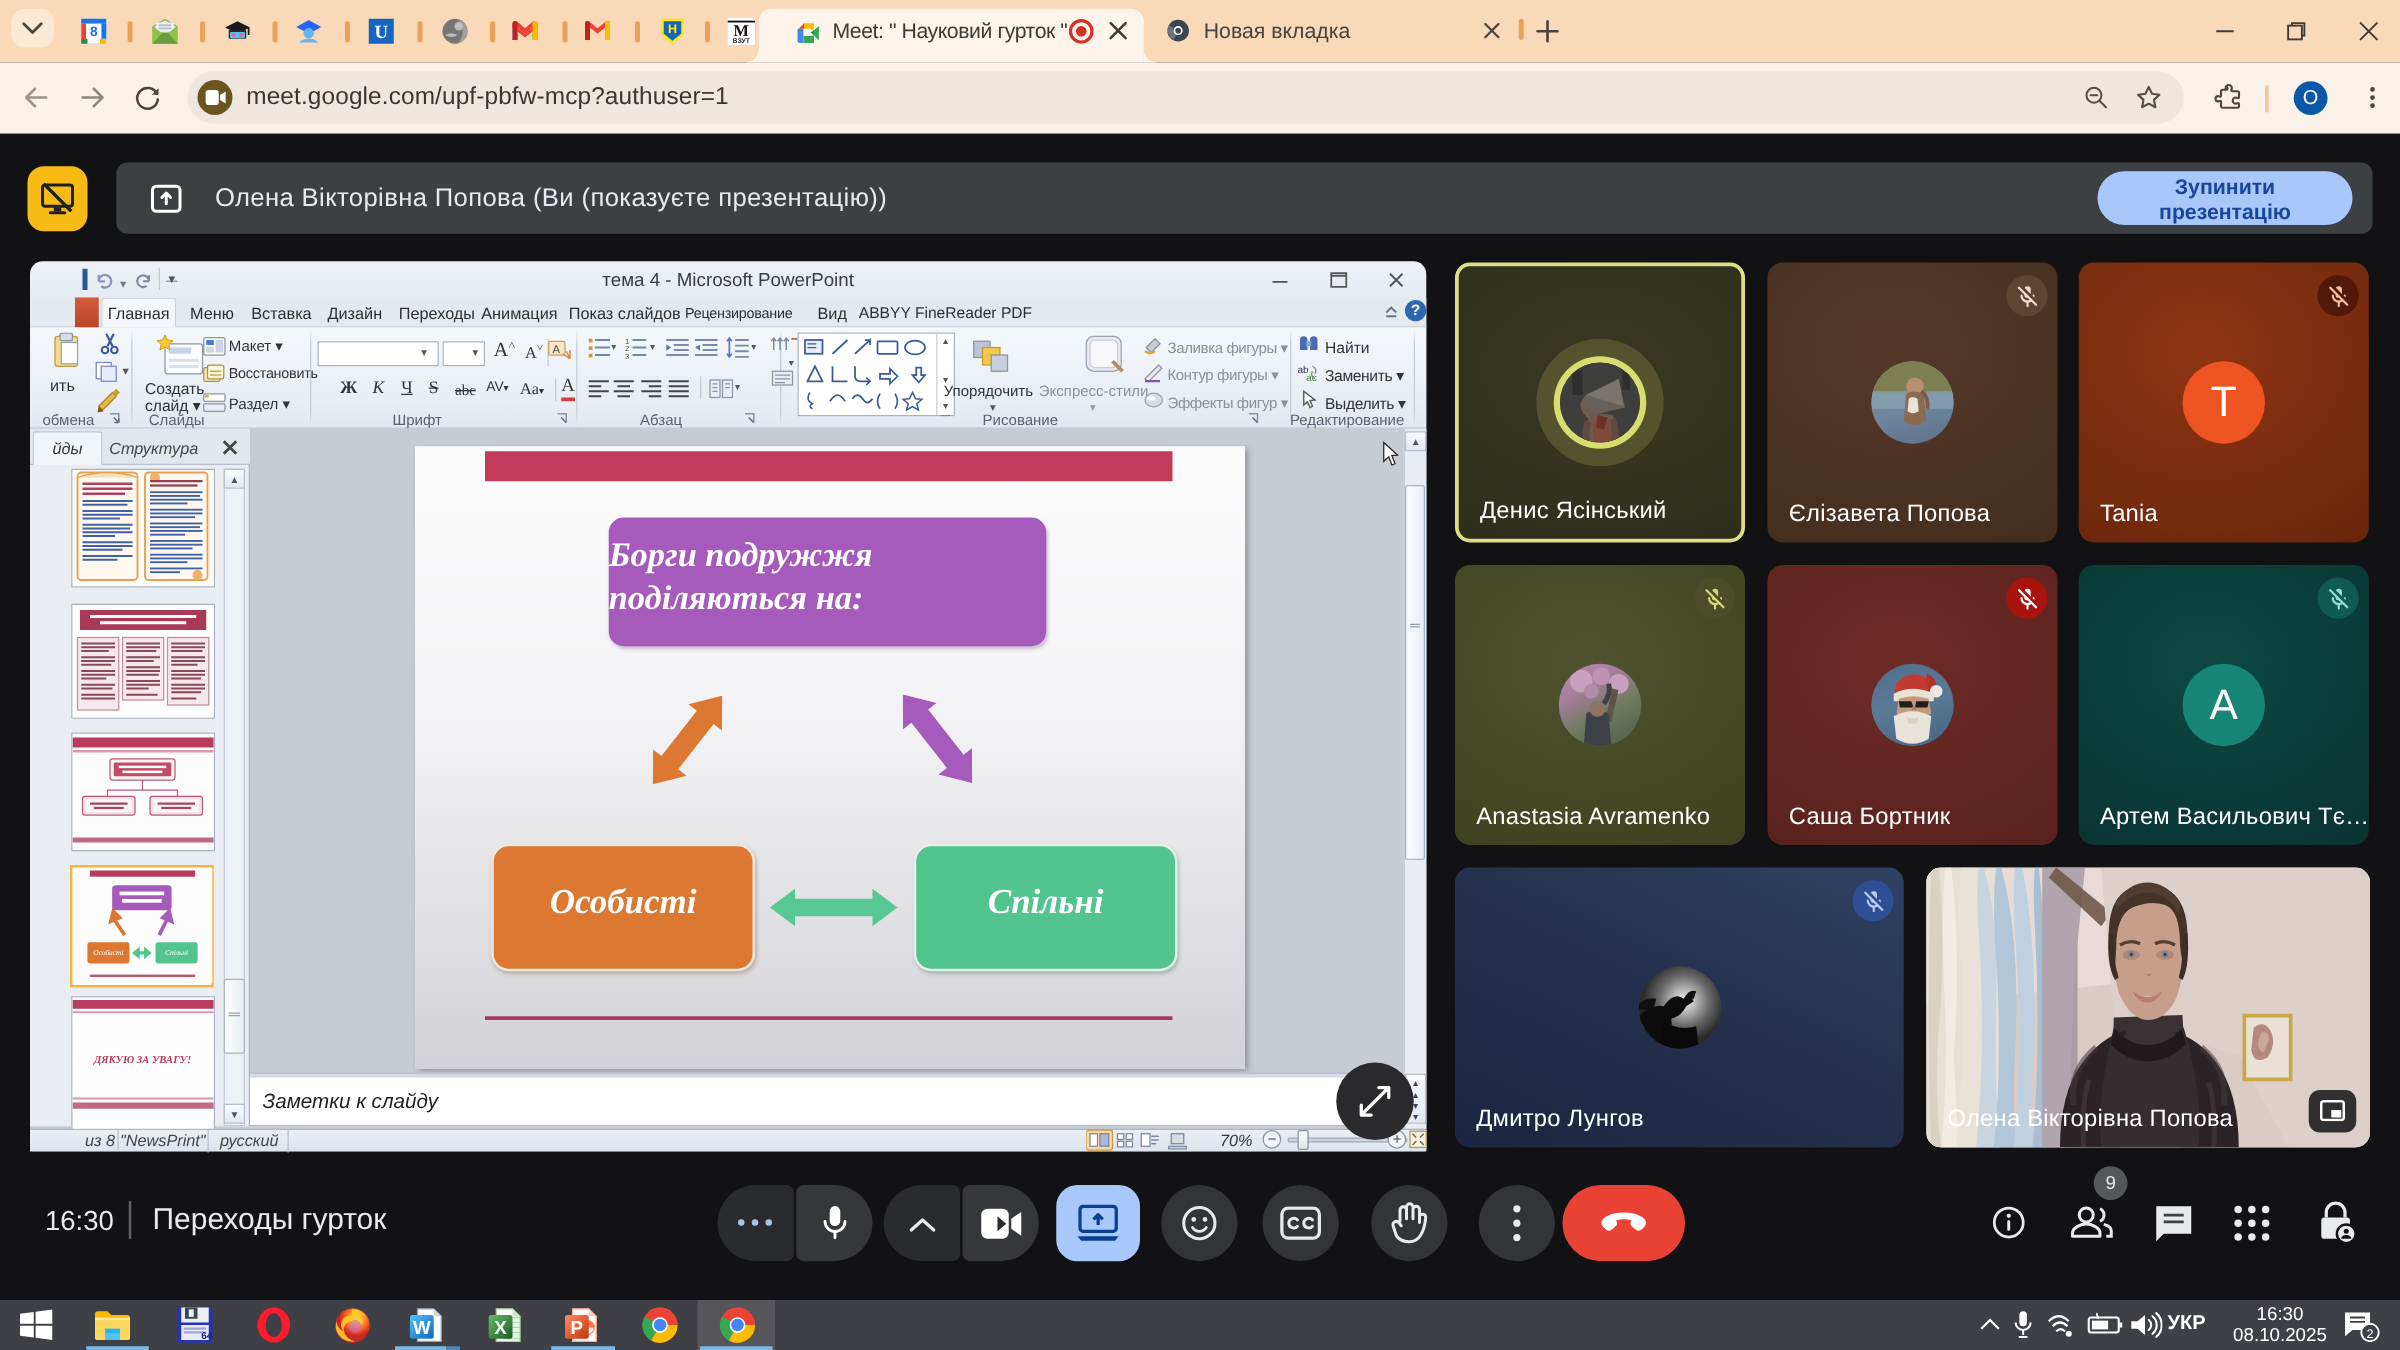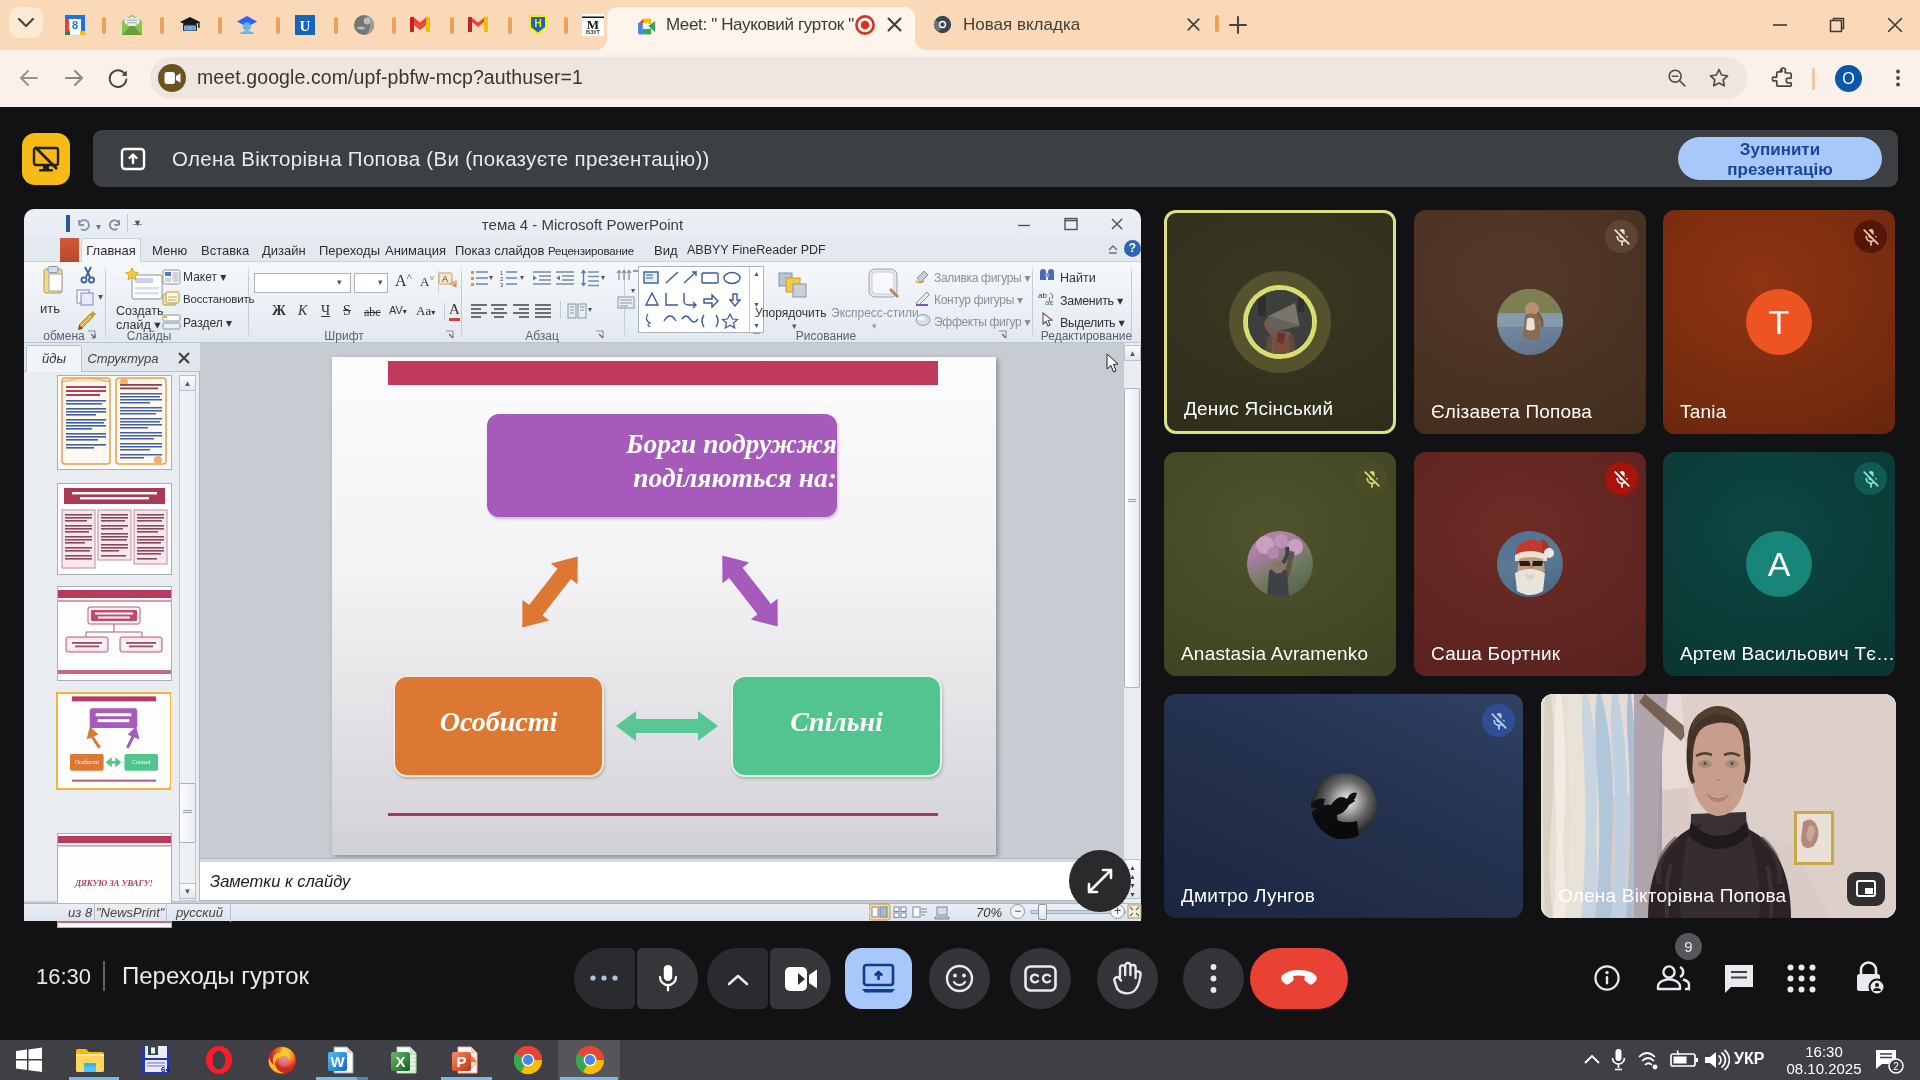--- a/index.html
+++ b/index.html
@@ -33,21 +33,21 @@
 
 #botbar { position:absolute; left:0; top:0; width:1920px; height:933px; pointer-events:none; }
 .pillL { position:absolute; top:21px; width:61px; height:61px; background:#2A2B2E; border-radius:31px 6px 6px 31px; }
 .pillR { position:absolute; top:21px; width:61px; height:61px; background:#36373A; border-radius:6px 31px 31px 6px; }
 .cbtn { position:absolute; top:21px; width:61px; height:61px; background:#333438; border-radius:50%; }
 
 
 #shareWin { position:absolute; left:24px; top:102px; width:1117px; height:712px; background:linear-gradient(#EDF1F6,#E3E9F0 40px); border-radius:10px 10px 2px 2px; }
 .ribtab { top:34px; font-size:13px; color:#2E2E2E; }
 .rgsep { position:absolute; top:55px; width:1px; height:77px; background:linear-gradient(transparent,#C3CBD6 15%,#C3CBD6 85%,transparent); }
-.glabel { position:absolute; top:120px; text-align:center; font-size:12px; color:#5A6372; }
+.glabel { position:absolute; top:120px; font-size:12px; color:#5A6372; }
 .fbtn { position:absolute; font-size:14px; color:#333; }
 #pptContent { position:absolute; left:0; top:134px; width:1117px; height:578px; background:#C7CCD2;font-style:italic; }
 .thumb { position:absolute; left:33px; width:115px; background:#fff; border:1px solid #A8B0BC; }
 
 
 #taskbar { position:absolute; left:0; top:1040px; width:1920px; height:40px; background:#3F4045; }
 .tbi { position:absolute; top:4px; width:32px; height:32px; }
 .underline { position:absolute; top:37px; height:3px; background:#76B9E8; }
 .trayico { position:absolute; }
 </style>
@@ -705,42 +705,42 @@
               <path d="M34 42 l8 12 M38 40 l-7 3 2-8 Z" fill="#DD7833" stroke="#DD7833" stroke-width="3"></path>
               <path d="M76 42 l-6 12 M73 40 l7 3 -2-8 Z" fill="#A55ABC" stroke="#A55ABC" stroke-width="3"></path>
               <rect x="12" y="60" width="34" height="17" rx="2" fill="#DD7833"></rect>
               <text x="29" y="70" font-size="6" fill="#fff" text-anchor="middle" font-family="Liberation Serif,serif">Особисті</text>
               <rect x="67" y="60" width="34" height="17" rx="2" fill="#52C48E"></rect>
               <text x="84" y="70" font-size="6" fill="#fff" text-anchor="middle" font-family="Liberation Serif,serif">Спільні</text>
               <path d="M50 68.5 h12 M50 68.5 l3-2.5 v5 Z M62 68.5 l-3-2.5 v5 Z" stroke="#52C48E" stroke-width="2.5" fill="#52C48E"></path>
               <rect x="14" y="86" width="85" height="2" fill="#B05A74"></rect>
             </svg>
         </div>
-        <div class="thumb" style="top:454px;height:95px;margin-top:36px;">
+        <div class="thumb" style="top:454px;height:112px;">
           <svg width="113" height="93" viewBox="0 0 113 93">
               <rect width="113" height="93" fill="#FEFEFE"></rect>
               <rect x="0" y="2" width="113" height="7" fill="#B83A5C"></rect>
               <rect x="0" y="11" width="113" height="1.6" fill="#D89AAC"></rect>
               <text x="56" y="52" font-size="8.5" fill="#B83A5C" text-anchor="middle" font-family="Liberation Serif,serif" font-weight="bold">ДЯКУЮ ЗА УВАГУ!</text>
               <rect x="0" y="80" width="113" height="1.6" fill="#D89AAC"></rect>
               <rect x="0" y="84" width="113" height="5" fill="#C06A84"></rect>
             </svg>
         </div>
 
         <div class="abs" style="left:155px;top:32px;width:17px;height:526px;background:#EDF0F4;border:1px solid #C3CBD6;"></div>
         <div class="abs" style="left:155px;top:32px;width:17px;height:16px;background:linear-gradient(#FAFBFC,#E3E8EE);border:1px solid #B8C0CC;font-size:8px;color:#556;text-align:center;line-height:15px;">▲</div>
         <div class="abs" style="left:155px;top:540px;width:17px;height:16px;background:linear-gradient(#FAFBFC,#E3E8EE);border:1px solid #B8C0CC;font-size:8px;color:#556;text-align:center;line-height:15px;">▼</div>
         <div class="abs" style="left:155px;top:440px;width:17px;height:60px;background:linear-gradient(90deg,#FDFDFE,#E8EDF2);border:1px solid #AAB4C2;border-radius:2px;">
             <div style="margin:26px 3px 0;border-top:1px solid #98A2B0;border-bottom:1px solid #98A2B0;height:3px;"></div>
           </div>
 
         <div class="abs" style="left:308px;top:14px;width:664px;height:498px;background:linear-gradient(#FCFCFD 0%,#F2F2F4 45%,#DEDEE2 80%,#D2D2D6 100%);box-shadow:2px 2px 5px rgba(60,64,70,.45);"></div>
         <div class="abs" style="left:364px;top:18px;width:550px;height:24px;background:#C23A5C;"></div>
         <div class="abs" style="left:463px;top:71px;width:350px;height:103px;border-radius:12px;background:#A55ABC;box-shadow:1px 2px 3px rgba(120,80,140,.35);"></div>
-        <div class="abs" style="left:463px;top:84px;width:350px;text-align:right;font-family:'Liberation Serif',serif;font-weight:bold;font-size:27.5px;color:#fff;line-height:34px;">Борги подружжя<br>поділяються на:</div>
+        <div class="abs" style="left:463px;top:84px;width:350px;text-align:left;font-family:'Liberation Serif',serif;font-weight:bold;font-size:27.5px;color:#fff;line-height:34px;">Борги подружжя<br>поділяються на:</div>
         <svg class="abs" style="left:486px;top:202px" width="80" height="94" viewBox="0 0 80 94">
             <g transform="rotate(38 40 47)">
               <path d="M40 2 L57 24 L48.5 24 L48.5 70 L57 70 L40 92 L23 70 L31.5 70 L31.5 24 L23 24 Z" fill="#DD7833"></path>
             </g>
           </svg>
         <svg class="abs" style="left:686px;top:201px" width="80" height="94" viewBox="0 0 80 94">
             <g transform="rotate(-38 40 47)">
               <path d="M40 2 L57 24 L48.5 24 L48.5 70 L57 70 L40 92 L23 70 L31.5 70 L31.5 24 L23 24 Z" fill="#A55ABC"></path>
             </g>
           </svg>

